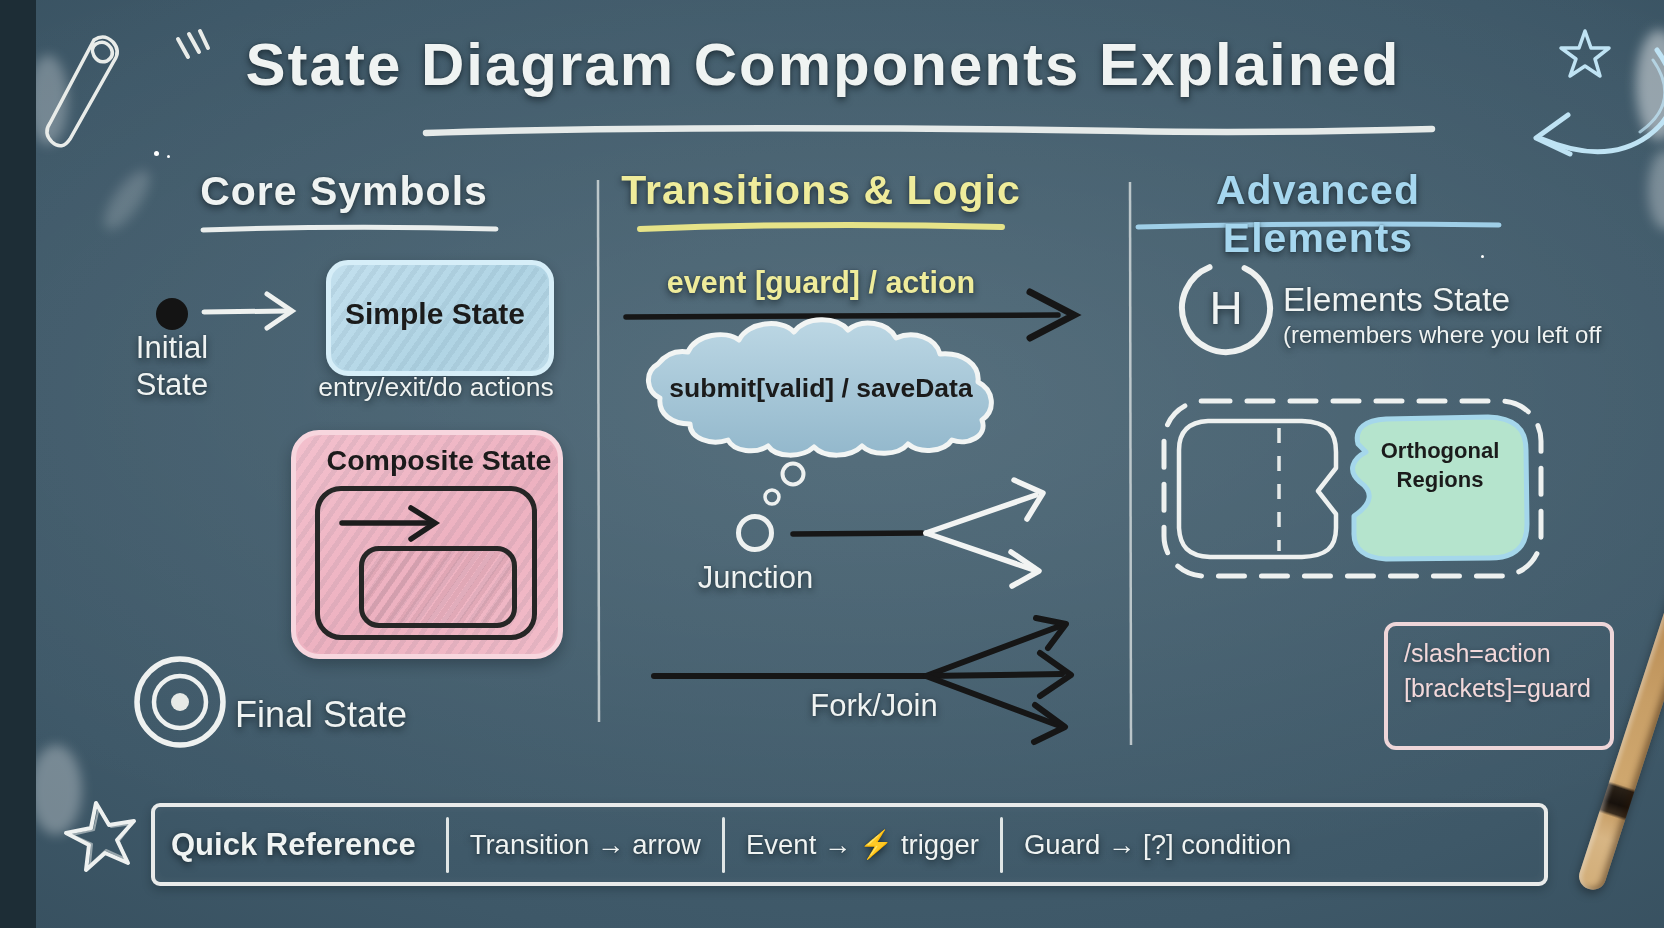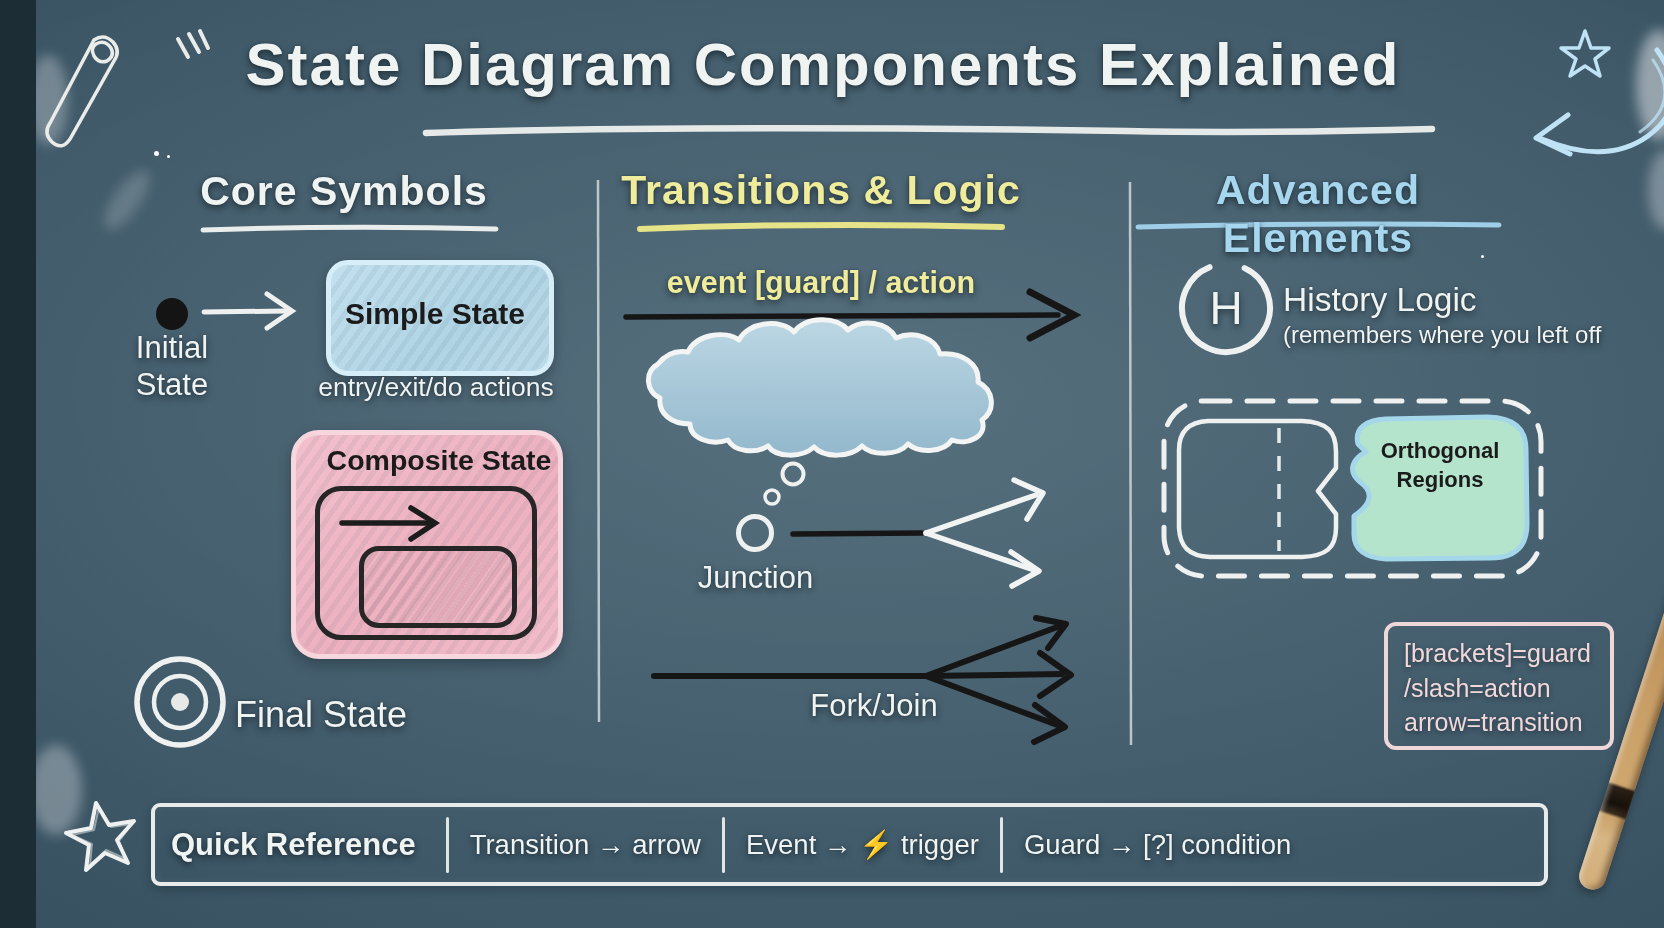--- a/index.html
+++ b/index.html
@@ -182,33 +182,33 @@
   <div class="abs chalk ltblue ctr bold colhead txt" style="left:1082px;top:166px;width:400px;">Advanced Elements</div>
 
   <div class="abs chalk ctr pre txt" style="left:56px;top:330px;width:160px;font-size:31px;">Initial
 State</div>
   <div class="abs dark ctr txt" style="left:290px;top:296px;width:218px;font-size:30px;font-weight:bold;z-index:3;">Simple State</div>
   <div class="abs chalk ctr txt" style="left:250px;top:372px;width:300px;font-size:26.5px;">entry/exit/do actions</div>
   <div class="abs dark ctr txt" style="left:278px;top:444px;width:250px;font-size:28.5px;font-weight:bold;">Composite State</div>
   <div class="abs chalk txt" style="left:199px;top:694px;width:220px;font-size:36px;">Final State</div>
 
   <div class="abs chalk yellow ctr txt" style="left:600px;top:265px;width:370px;font-size:30.5px;font-weight:bold;">event [guard] / action</div>
+  <div class="abs dark ctr txt" style="left:615px;top:373px;width:340px;font-size:26.5px;font-weight:bold;">submit[valid] / saveData</div>
   <div class="abs chalk ctr txt" style="left:622px;top:560px;width:195px;font-size:31px;">Junction</div>
   <div class="abs chalk ctr txt" style="left:733px;top:688px;width:210px;font-size:31px;">Fork/Join</div>
 
   <div class="abs chalk ctr txt" style="left:1160px;top:281px;width:60px;font-size:46px;">H</div>
-  <div class="abs chalk txt" style="left:1247px;top:280px;width:360px;font-size:33.5px;">History Logic</div>
+  <div class="abs chalk txt" style="left:1247px;top:280px;width:360px;font-size:33.5px;">Elements State</div>
   <div class="abs chalk txt" style="left:1247px;top:321px;width:400px;font-size:24px;">(remembers where you left off</div>
   <div class="abs dark ctr pre txt" style="left:1325px;top:437px;width:158px;font-size:22px;font-weight:bold;line-height:1.3;">Orthogonal
 Regions</div>
 
   <div class="abs pink" id="legend-box">
+    <div>/slash=action</div>
     <div>[brackets]=guard</div>
-    <div>/slash=action</div>
-    <div>arrow=transition</div>
   </div>
 
   <div class="abs chalk" id="qr-bar">
     <span class="qr-title">Quick Reference</span>
     <div class="qr-sep"></div>
     <span class="qr-item">Transition → arrow</span>
     <div class="qr-sep"></div>
     <span class="qr-item">Event → ⚡ trigger</span>
     <div class="qr-sep"></div>
     <span class="qr-item">Guard → [?] condition</span>

